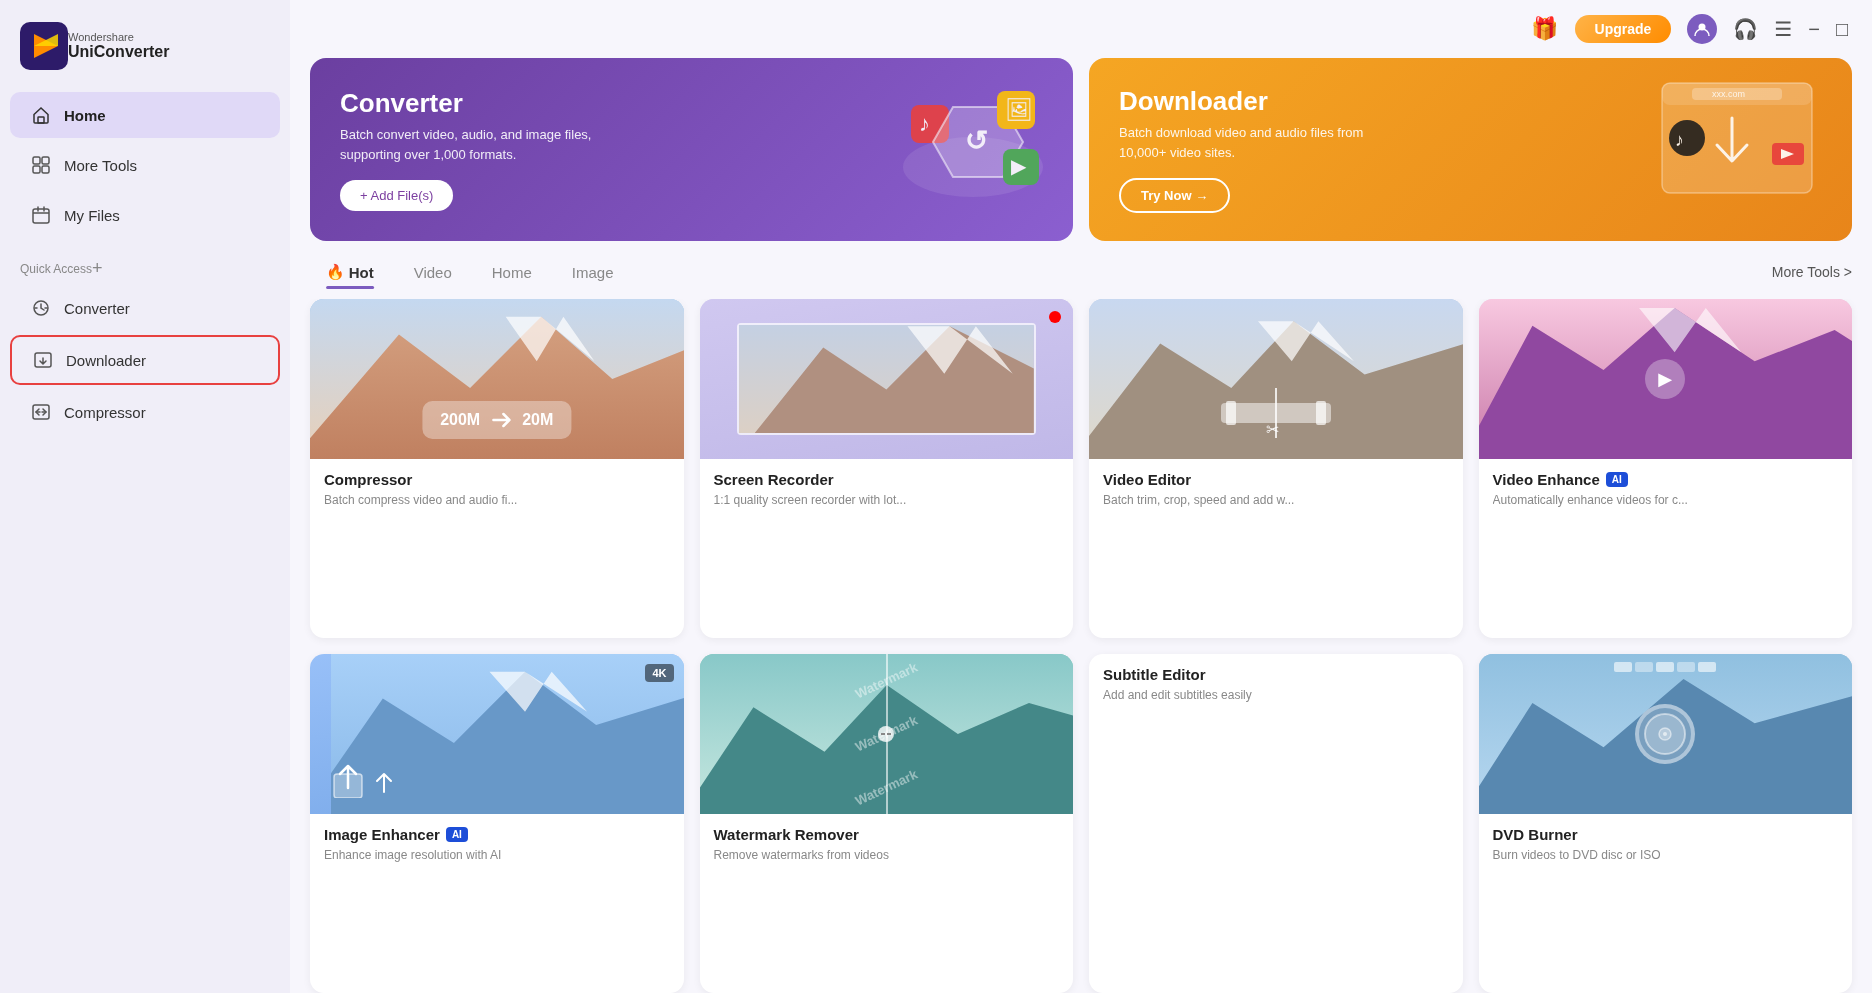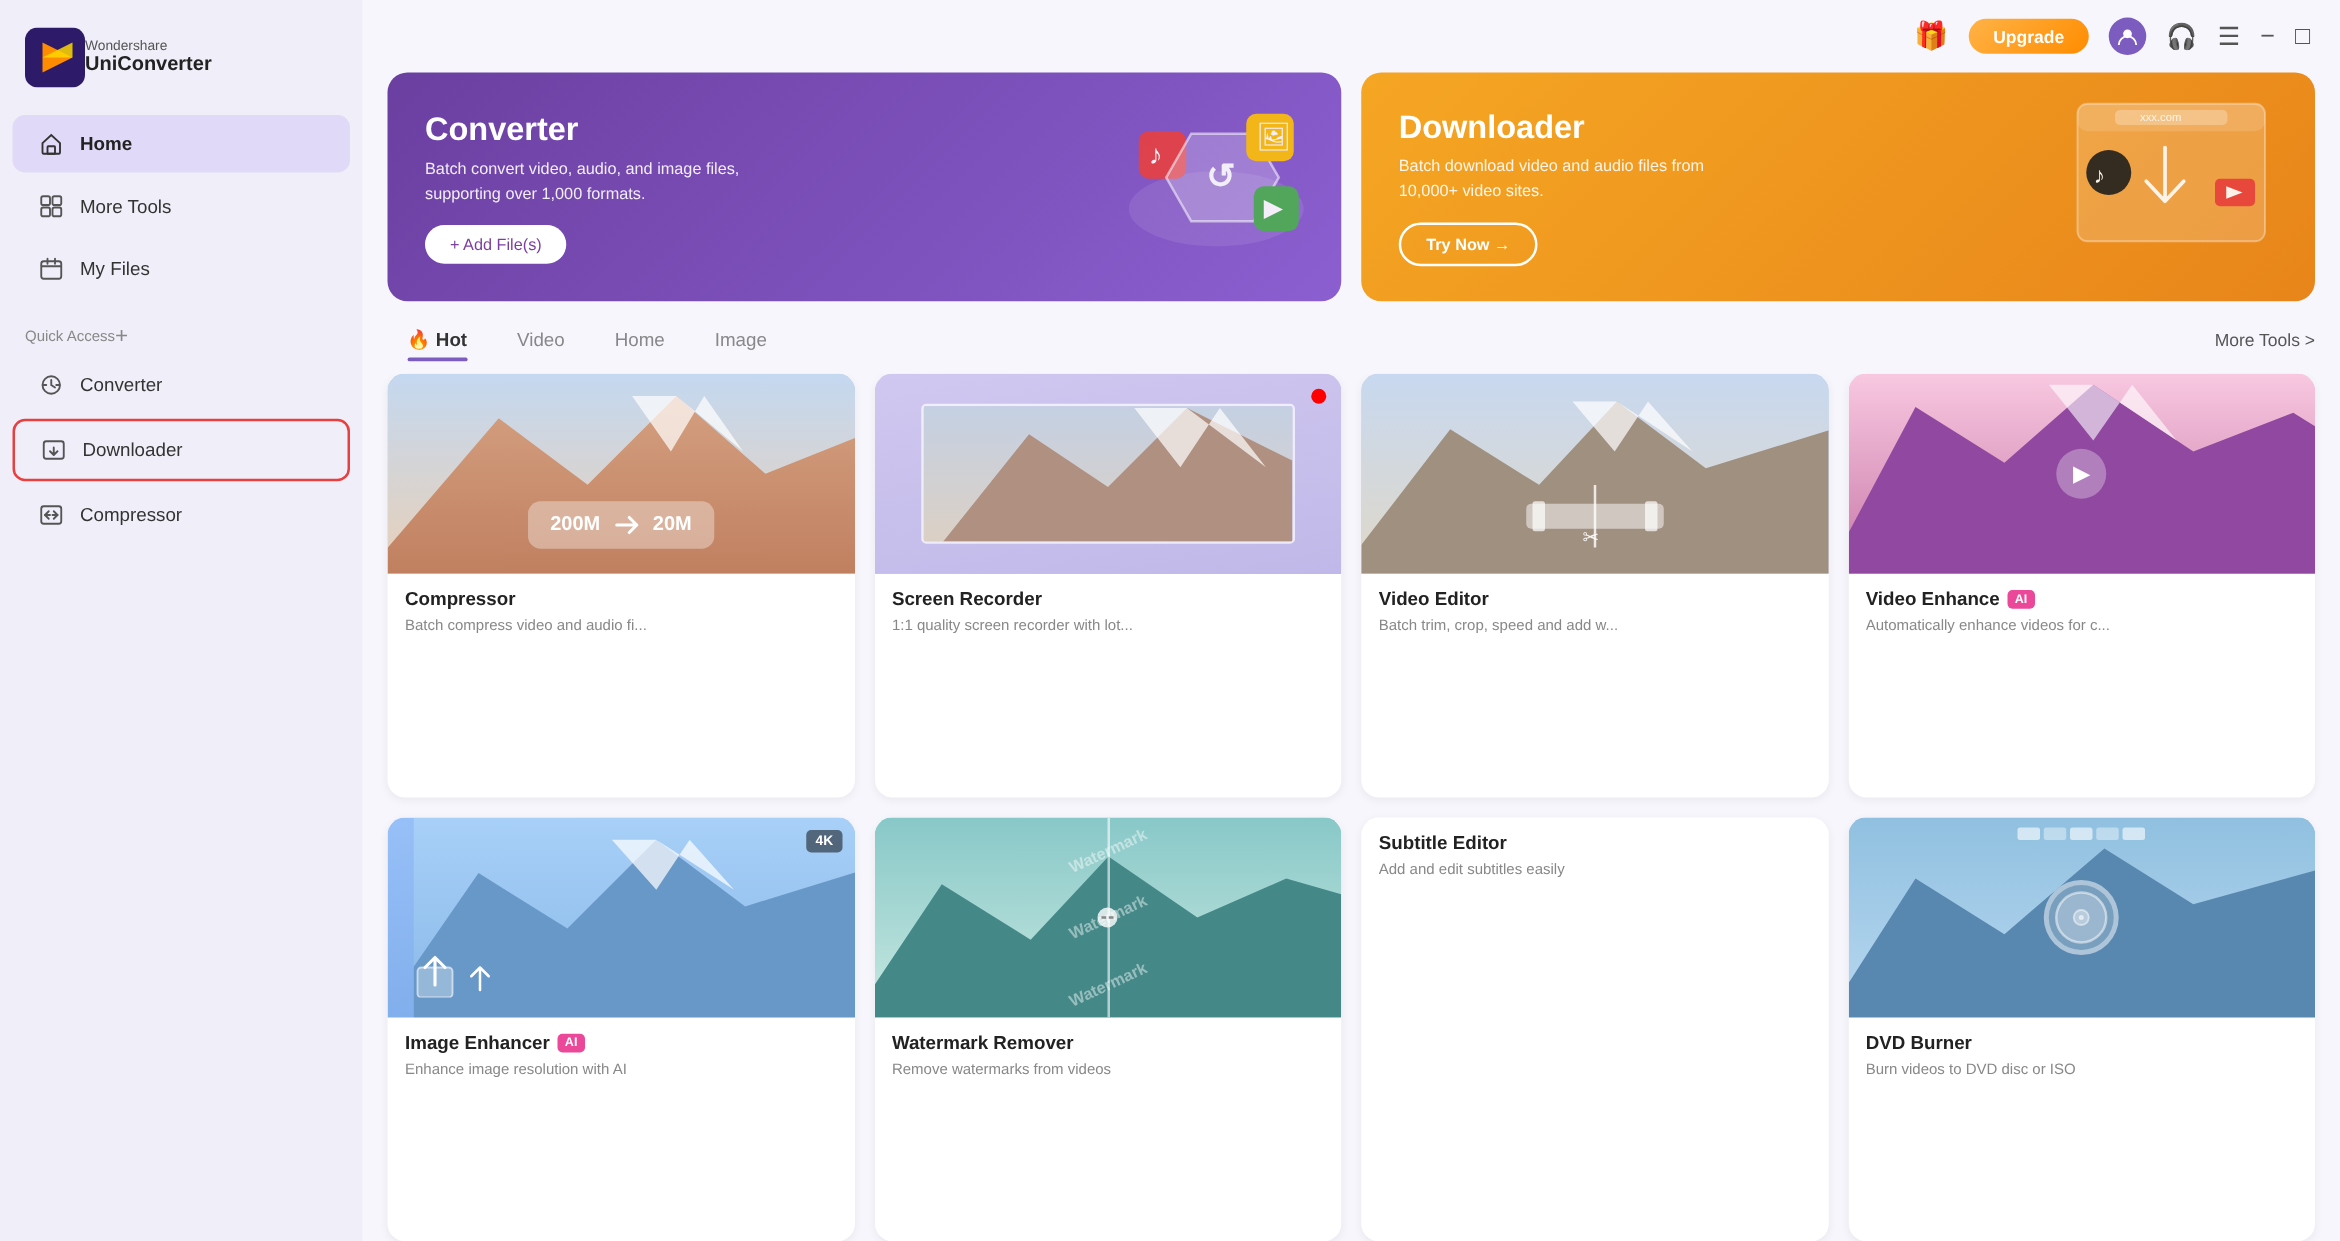--- a/index.html
+++ b/index.html
@@ -298,21 +298,21 @@
     }
     .tool-card-desc {
       font-size: 12px;
       color: #888;
       line-height: 1.4;
       white-space: nowrap;
       overflow: hidden;
       text-overflow: ellipsis;
     }
     .ai-badge {
-      background: #ec4899;
+      background: #1d4ed8;
       color: white;
       font-size: 10px;
       font-weight: 700;
       padding: 2px 6px;
       border-radius: 4px;
     }
 
     
     .thumb-compressor {
       background: linear-gradient(160deg, #b8d4f0, #8ab5e0);

